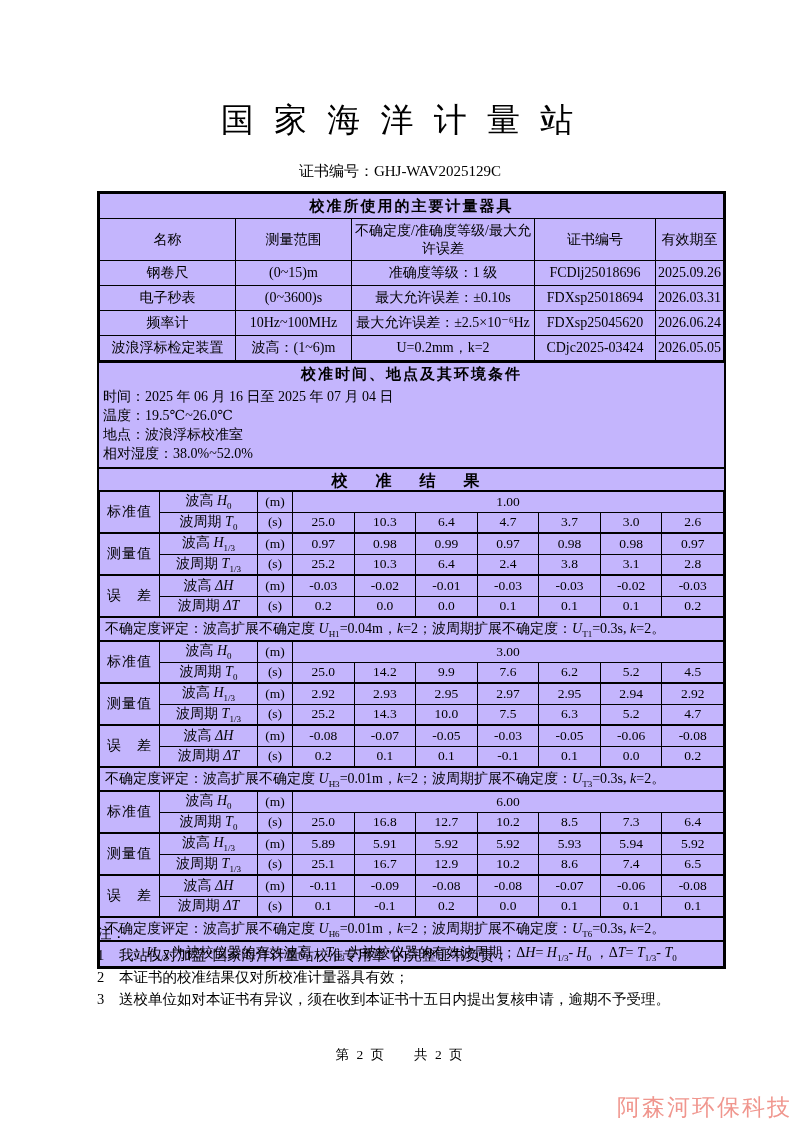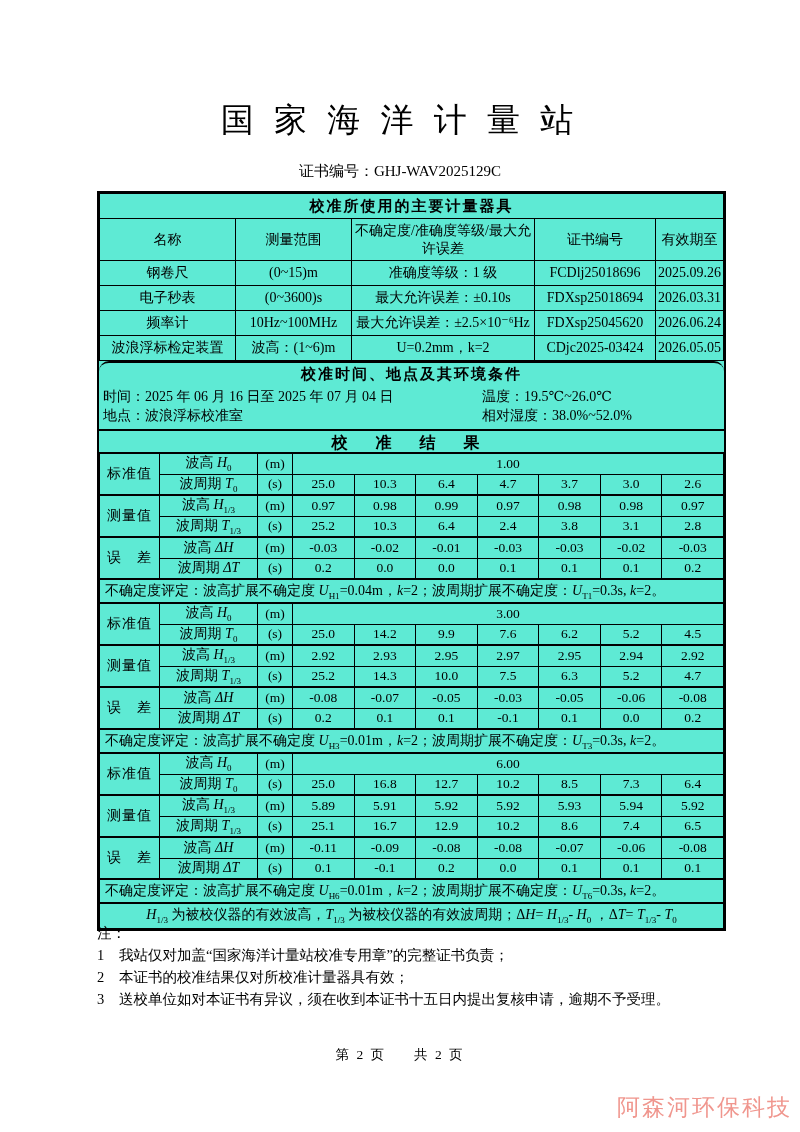--- a/index.html
+++ b/index.html
@@ -11,33 +11,33 @@
   .doc-title {
     position:absolute; top:98px; left:0; width:100%;
     text-align:center; font-size:33px; font-weight:normal; letter-spacing:6px;
   }
   .cert-line {
     position:absolute; top:162px; left:0; width:100%;
     text-align:center; font-size:15px;
   }
   .main-box {
     position:absolute; left:97px; top:191px; width:629px;
-    border:2px solid #000; background:#5eead4;
+    border:2px solid #000; background:#c4b5fd;
   }
   table { width:100%; border-collapse:collapse; table-layout:fixed; }
   td { border:1px solid #000; text-align:center; padding:0 2px; overflow:hidden; }
   
   .inst-title-cell { height:25px; font-weight:bold; font-size:15px; letter-spacing:2px; }
   .inst-head td { height:42px; font-size:14px; line-height:1.25; }
   .inst-row td { height:25px; font-size:14px; }
   
-  .env { border-top:2px solid #000;border-radius:10px; }
+  .env { border-top:2px solid #000; }
   .env-title { height:23px; line-height:23px; text-align:center; font-weight:bold; font-size:15px; letter-spacing:2px; }
   .env-grid { padding:1px 4px 4px 4px; }
-  .env-row { display:flex; font-size:14px; line-height:19px; }
+  .env-row { display:flex; font-size:14px; line-height:19px;flex-direction:column; }
   .env-left { flex:1; text-align:left; }
   .env-right { width:238px; text-align:left; }
   
   .results-title { border-top:2px solid #000; height:23px; line-height:23px; text-align:center; font-weight:bold; font-size:16px; letter-spacing:12px; }
   .results-table { border-top:2px solid #000; }
   .results-table td { height:21px; font-size:13.5px; }
   .results-table td.glabel { font-size:14px; letter-spacing:1px;margin-top:24px; }
   .results-table td.rlabel { font-size:14px; }
   .results-table tr.thick td { border-top-width:2px; }
   .unc-cell { text-align:left !important; height:24px !important; font-size:14px !important; padding:1px 5px !important; }

